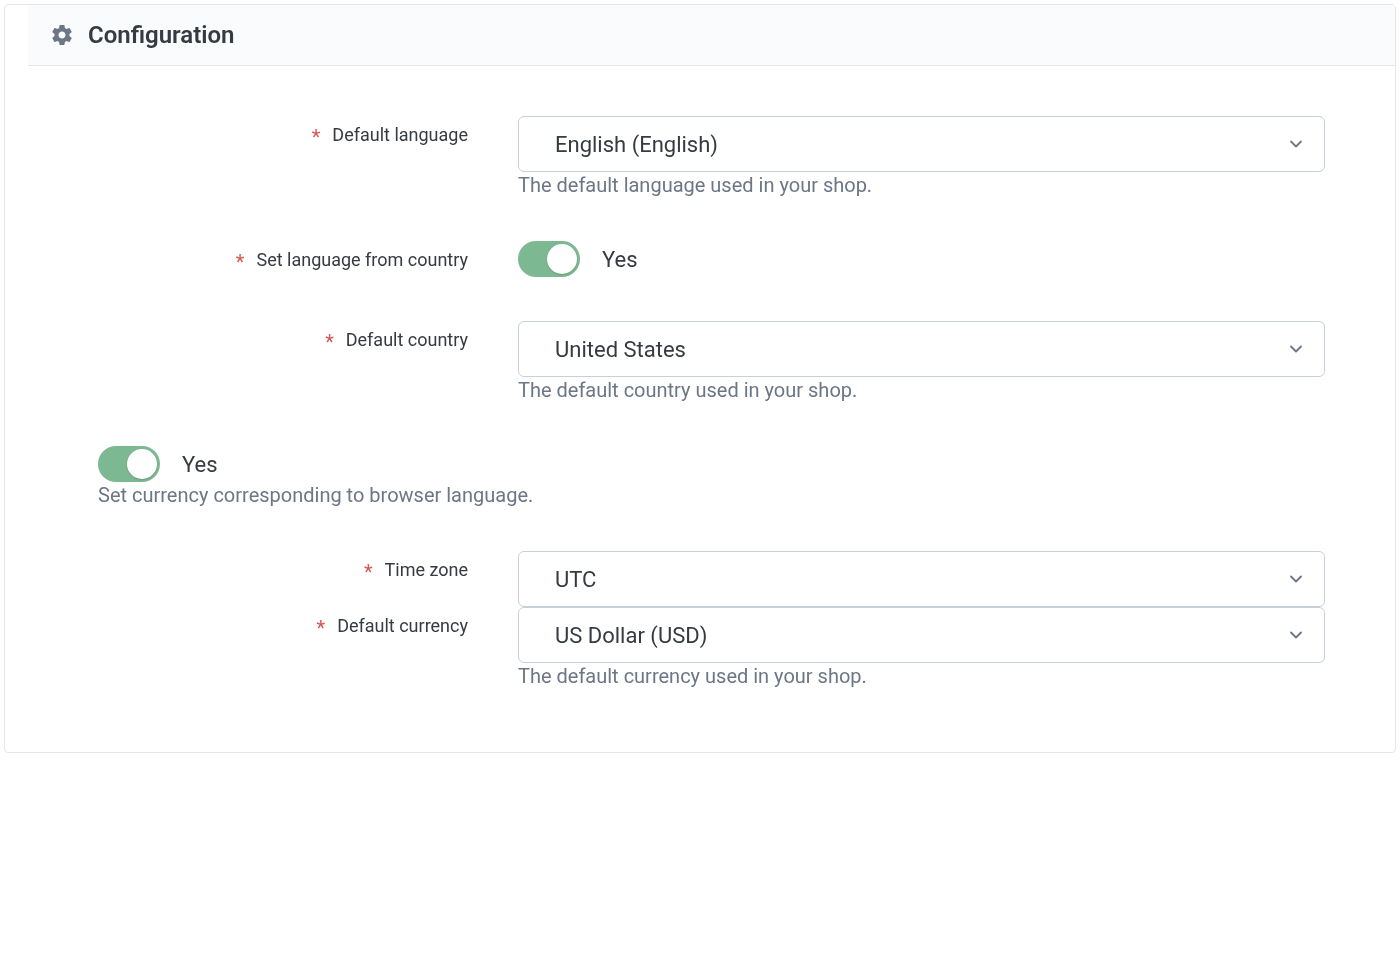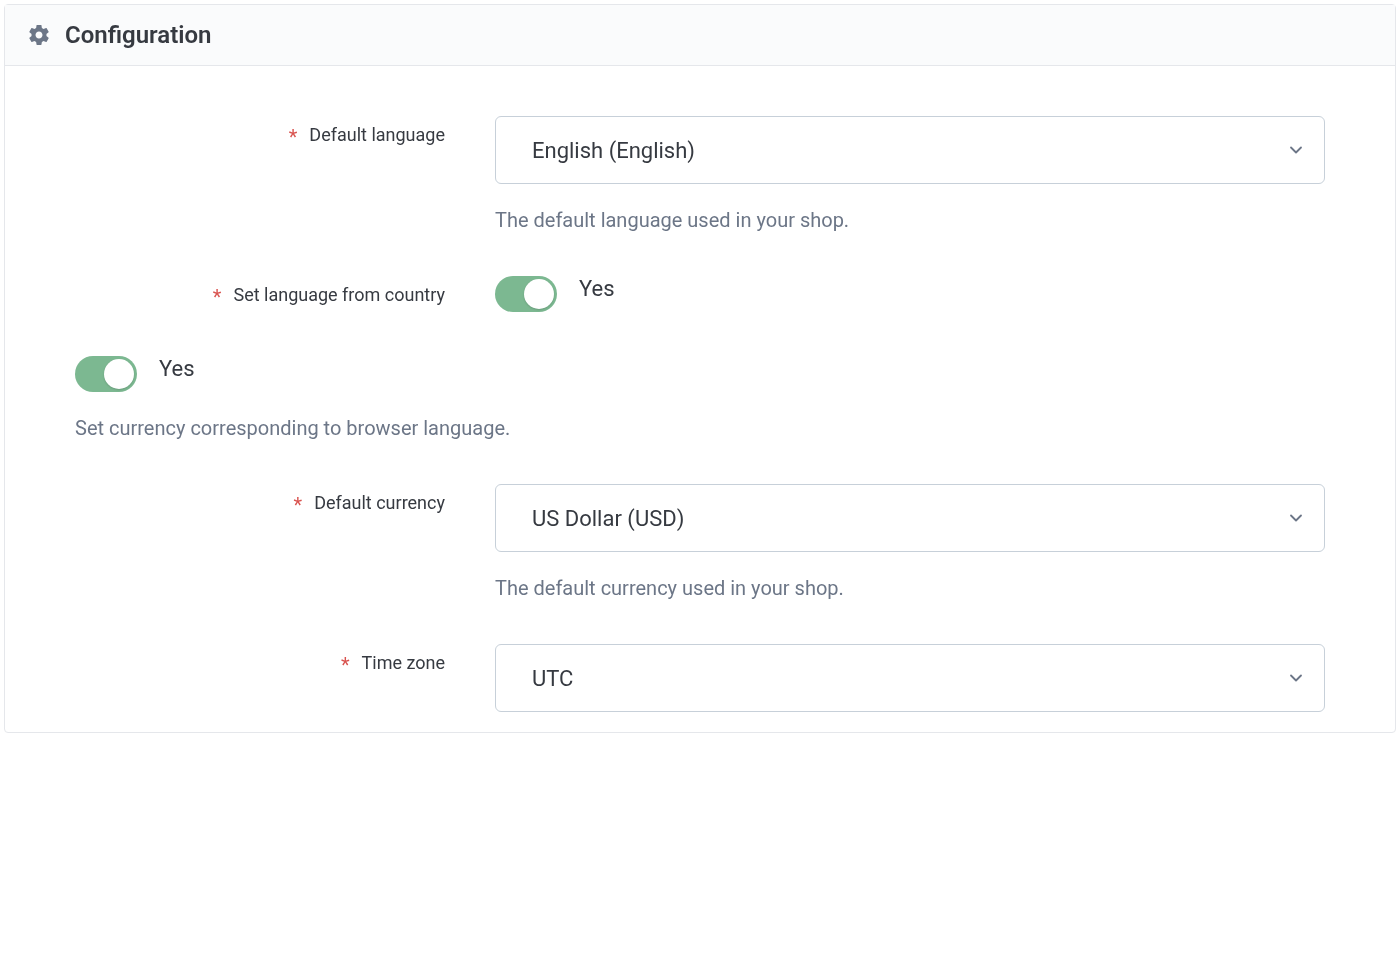--- a/index.html
+++ b/index.html
@@ -10,20 +10,21 @@
     body {
       font-family: -apple-system, BlinkMacSystemFont, "Segoe UI", Roboto, "Helvetica Neue", Arial, sans-serif;
       background: #ffffff;
       color: #363a41;
       font-size: 16px;
     }
     .panel {
       border: 1px solid #e5e7eb;
       border-radius: 4px;
       margin: 4px;
+      padding-left: 23px;
     }
     .panel-header {
       display: flex;
       align-items: center;
       padding: 16px 22px;
       border-bottom: 1px solid #e5e7eb;
       background: #fafbfc;
     }
     .panel-header .gear-icon {
       width: 24px;
@@ -63,44 +64,44 @@
     }
     .control-col {
       flex: 1;
     }
     .select-wrap {
       position: relative;
       display: flex;
       align-items: center;
       border: 1px solid #c7d0d9;
       border-radius: 6px;
-      height: 68px;
+      height: 56px;
       padding: 0 50px 0 36px;
       background: #fff;
       cursor: pointer;
     }
     .select-value {
       font-size: 22px;
       color: #363a41;
     }
     .select-chevron {
       position: absolute;
       right: 18px;
       top: 50%;
       transform: translateY(-50%);
       color: #6c7687;
     }
     .help-text {
       color: #6c7687;
       font-size: 20px;
-      margin-top: 24px;
+      margin-top: 1px;
     }
     .toggle-row {
       display: flex;
-      align-items: flex-start;
+      align-items: center;
     }
     .toggle {
       position: relative;
       width: 62px;
       height: 36px;
       background: #7cb891;
       border-radius: 18px;
       cursor: pointer;
       flex-shrink: 0;
     }
@@ -164,62 +165,79 @@
       <div class="control-col">
         <div class="toggle-row">
           <div class="toggle">
             <div class="toggle-knob"></div>
           </div>
           <span class="toggle-label">Yes</span>
         </div>
       </div>
     </div>
 
+    <div class="form-row">
+      <div class="label-col">
+        <span class="req">*</span>
+        <span class="label-text">Default country</span>
+      </div>
+      <div class="control-col">
+        <div class="select-wrap">
+          <span class="select-value">United States</span>
+          <span class="select-chevron">
+            <svg width="20" height="20" viewBox="0 0 24 24" fill="none" stroke="currentColor" stroke-width="2.2" stroke-linecap="round" stroke-linejoin="round">
+                <polyline points="6 9 12 15 18 9"></polyline>
+              </svg>
+          </span>
+        </div>
+        <div class="help-text">The default country used in your shop.</div>
+      </div>
+    </div>
 
     <div class="form-row">
       <div class="control-col">
         <div class="toggle-row">
           <div class="toggle">
             <div class="toggle-knob"></div>
           </div>
           <span class="toggle-label">Yes</span>
         </div>
         <div class="help-text">Set currency corresponding to browser language.</div>
       </div>
     </div>
 
+    <div class="form-row" style="margin-bottom:0;">
+      <div class="label-col">
+        <span class="req">*</span>
+        <span class="label-text">Time zone</span>
+      </div>
+      <div class="control-col">
+        <div class="select-wrap">
+          <span class="select-value">UTC</span>
+          <span class="select-chevron">
+            <svg width="20" height="20" viewBox="0 0 24 24" fill="none" stroke="currentColor" stroke-width="2.2" stroke-linecap="round" stroke-linejoin="round">
+                <polyline points="6 9 12 15 18 9"></polyline>
+              </svg>
+          </span>
+        </div>
+      </div>
+    </div>
+
     <div class="form-row">
       <div class="label-col">
         <span class="req">*</span>
         <span class="label-text">Default currency</span>
       </div>
       <div class="control-col">
         <div class="select-wrap">
           <span class="select-value">US Dollar (USD)</span>
           <span class="select-chevron">
             <svg width="20" height="20" viewBox="0 0 24 24" fill="none" stroke="currentColor" stroke-width="2.2" stroke-linecap="round" stroke-linejoin="round">
                 <polyline points="6 9 12 15 18 9"></polyline>
               </svg>
           </span>
         </div>
         <div class="help-text">The default currency used in your shop.</div>
-      </div>
-    </div>
-
-    <div class="form-row" style="margin-bottom:0;">
-      <div class="label-col">
-        <span class="req">*</span>
-        <span class="label-text">Time zone</span>
-      </div>
-      <div class="control-col">
-        <div class="select-wrap">
-          <span class="select-value">UTC</span>
-          <span class="select-chevron">
-            <svg width="20" height="20" viewBox="0 0 24 24" fill="none" stroke="currentColor" stroke-width="2.2" stroke-linecap="round" stroke-linejoin="round">
-                <polyline points="6 9 12 15 18 9"></polyline>
-              </svg>
-          </span>
-        </div>
       </div>
     </div>
 
   </div>
 </div>
 
 </body></html>

